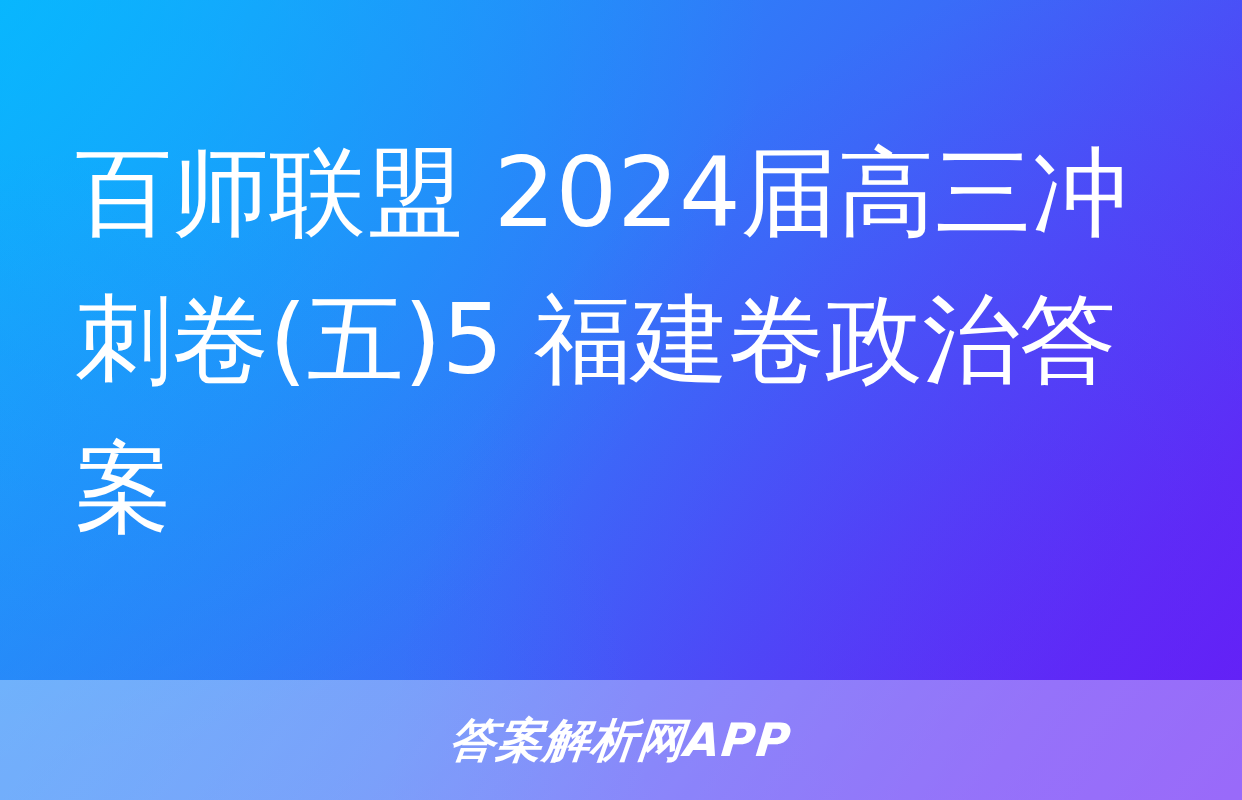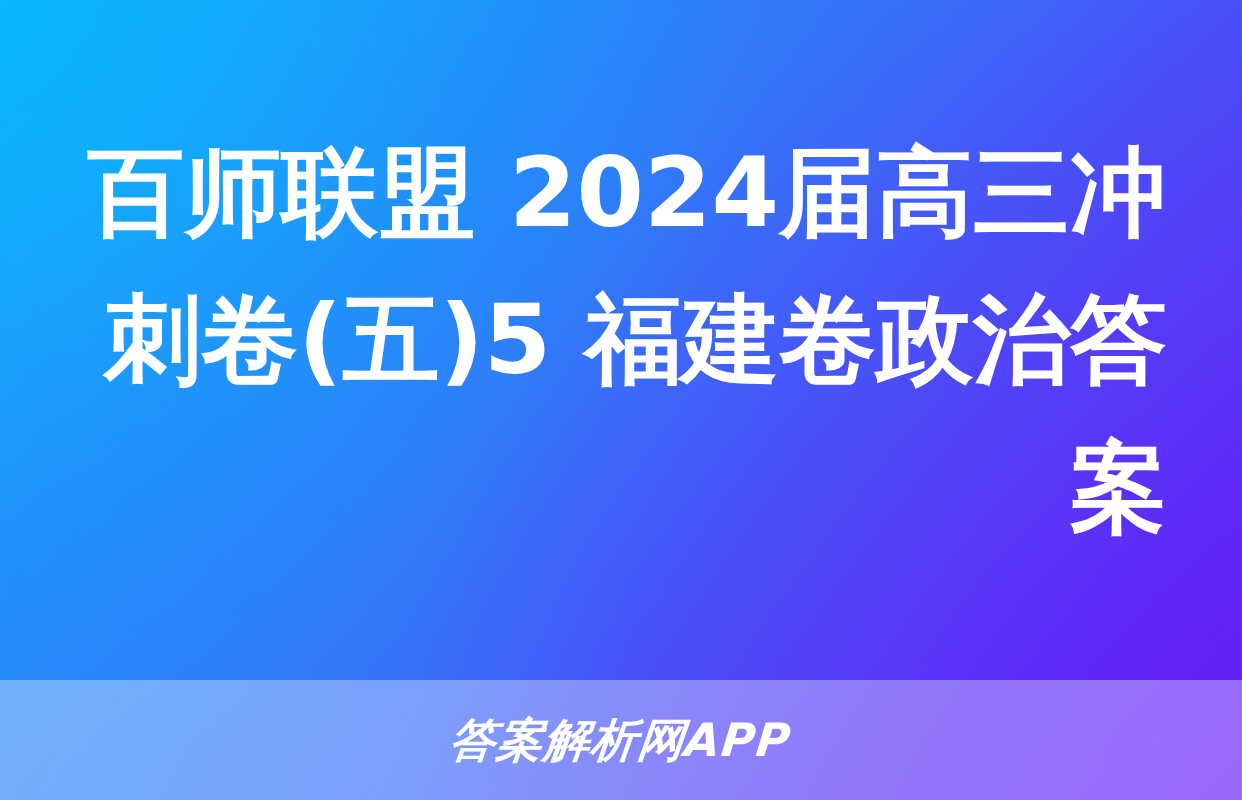--- a/index.html
+++ b/index.html
@@ -65,25 +65,25 @@
     display: flex;
     align-items: center;
     justify-content: center;
     box-sizing: border-box;
     padding: 0 72px;
   }
 
   #page-title {
     width: 1092px;
     margin: 0;
-    text-align: right;
+    text-align: left;
     color: #ffffff;
     font-size: 97px;
     line-height: 1.52;
-    font-weight: 700;
+    font-weight: 400;
     letter-spacing: 0px;
     word-break: break-all;
     text-rendering: optimizeLegibility;
     font-family: "DejaVu Sans", "Liberation Sans", sans-serif;
   }
 
   
   #watermark-band {
     position: absolute;
     left: 0;

